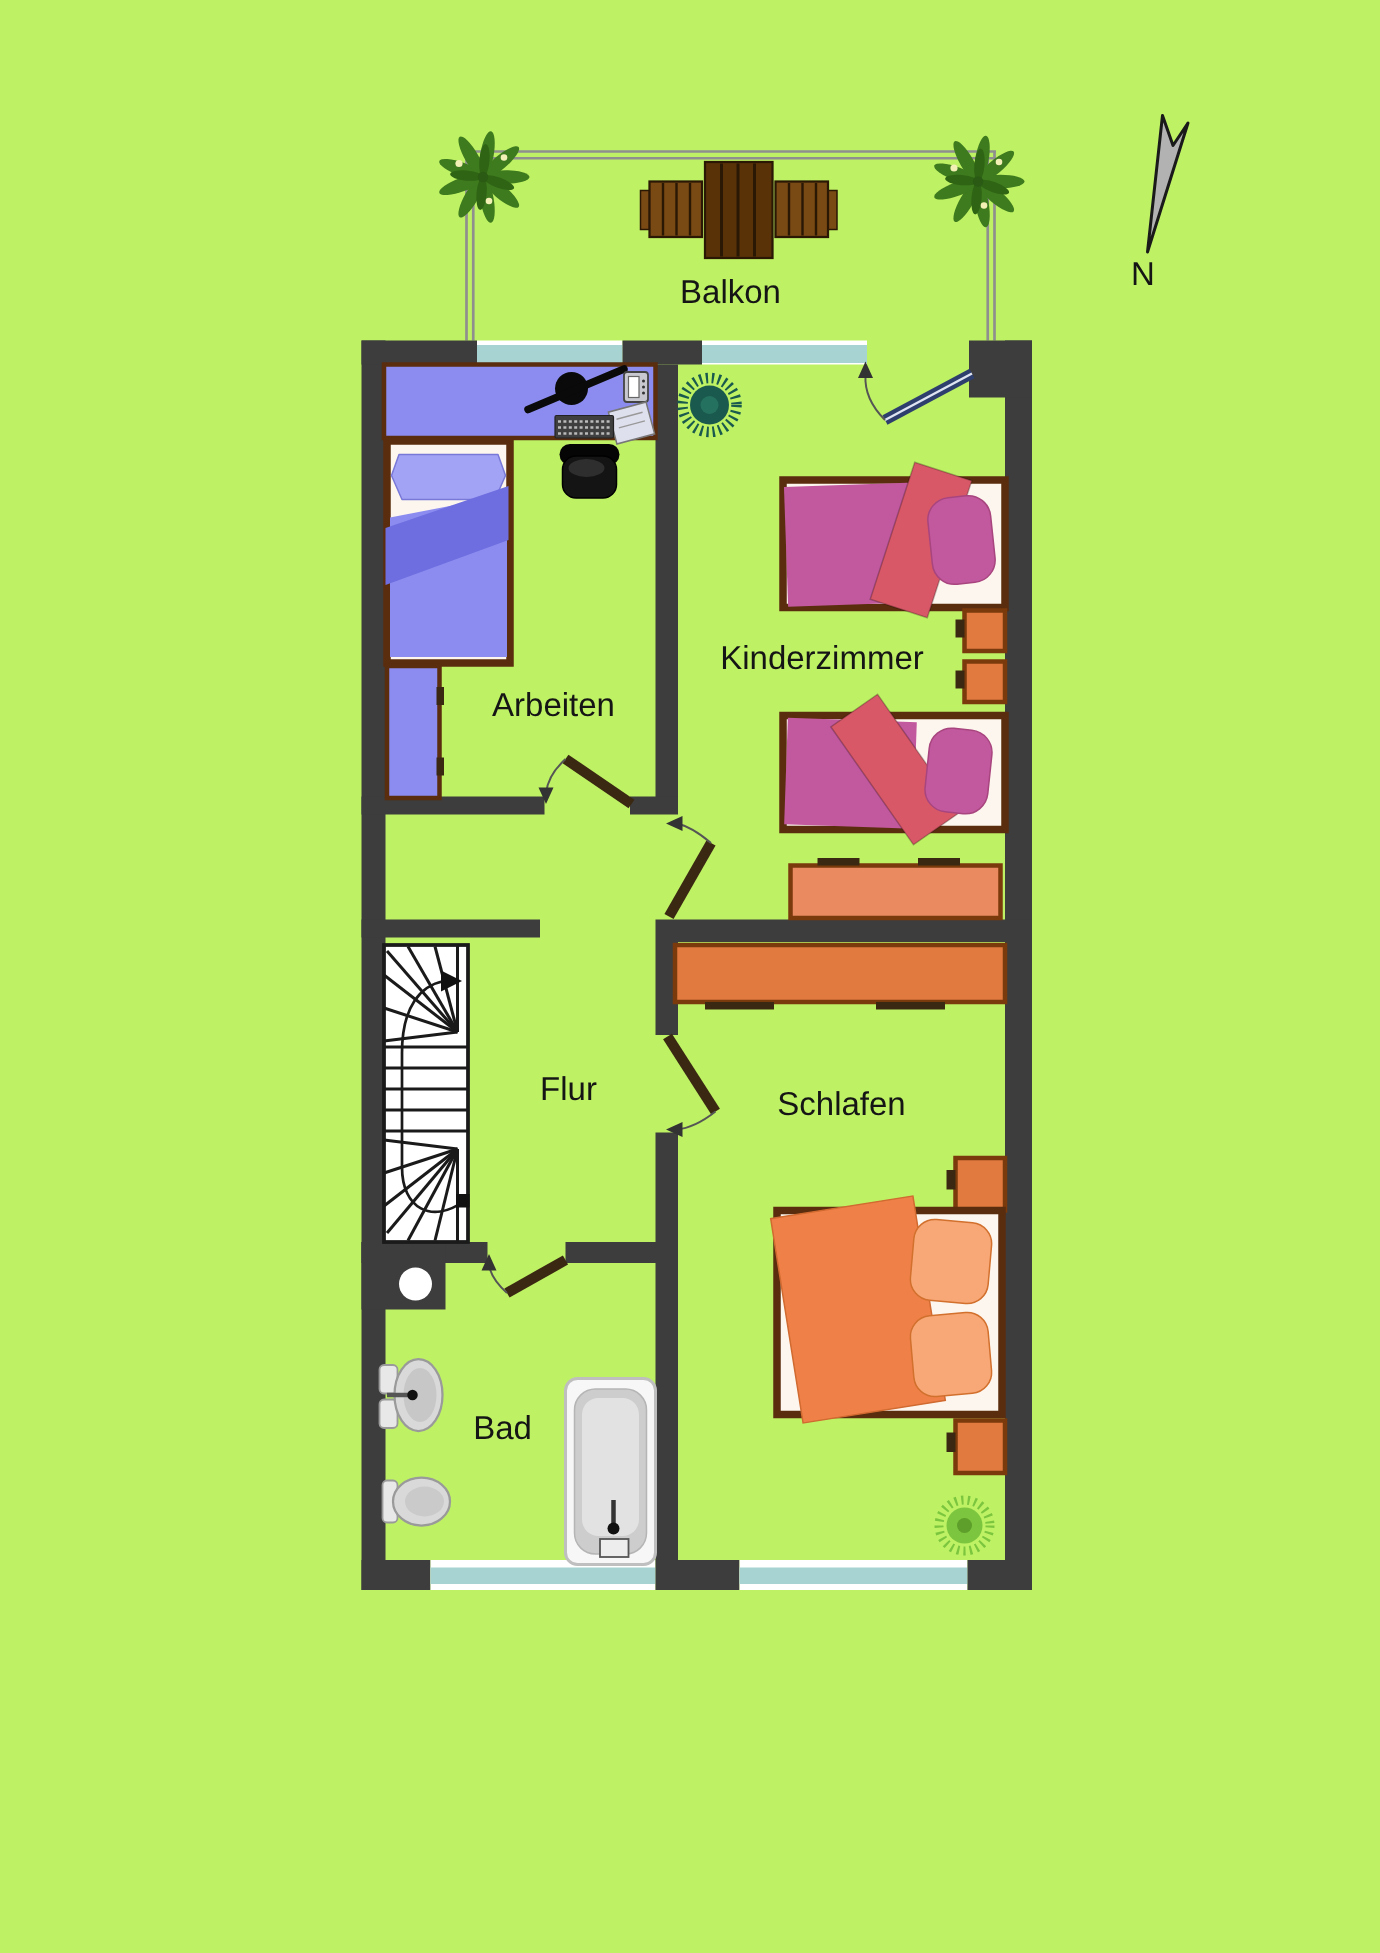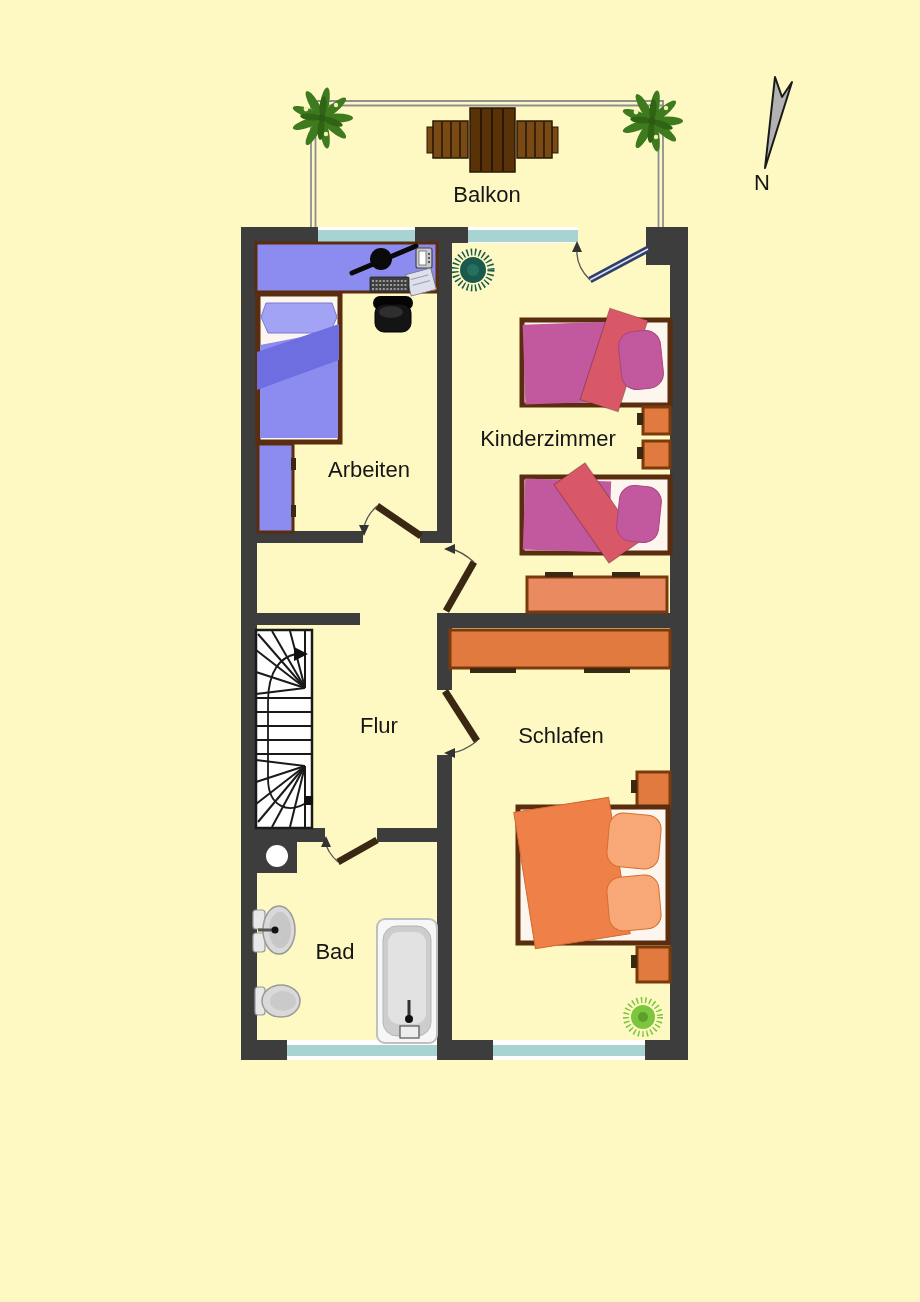--- a/index.html
+++ b/index.html
@@ -1,16 +1,16 @@
 <!DOCTYPE html>
 <html style="--wall: #3d3d3d; --window: #a7d3d2; --door: #3a2812; --balcony_door: #2e3f6e; --frame: #5a2d0e; --mattress: #fdf6ee; --purple: #8c8cf0; --purple_light: #a3a3f5; --purple_dark: #6e6ee0; --magenta: #c2589e; --salmon: #d85868; --orange: #e07a3f; --orange_light: #e98a60; --orange_border: #7a3a0c; --bed_orange: #ef8148; --pillow_orange: #f8a876; --table_wood: #5a3208; --chair_wood: #7a4a15; --fern: #3e7a1e; --plant_dark: #1a5a4e; --plant_light: #7cc63f; --rail: #8f8f8f; --compass_fill: #b2b2b2;"><head>
 <meta charset="utf-8">
 <style>
   html,body{margin:0;padding:0;background:#ffffff;}
-  .page{position:relative;width:920px;height:1302px;background:#fef9c3;overflow:hidden;
+  .page{position:relative;width:920px;height:1302px;background:#bef264;overflow:hidden;
         font-family:"Liberation Sans",sans-serif;}
   svg{display:block;}
   .wall{fill:var(--wall);}
   .winback{fill:#ffffff;}
   .win{fill:var(--window);}
   .room-label{font-family:"Liberation Sans",sans-serif;font-size:22px;fill:#151515;}
   .north-label{font-family:"Liberation Sans",sans-serif;font-size:22px;fill:#151515;}
   .tread{stroke:#1a1a1a;stroke-width:2;fill:none;}
   .stair-outline{fill:#ffffff;stroke:#1a1a1a;stroke-width:2.5;}
   .walkline{stroke:#1a1a1a;stroke-width:1.8;fill:none;}

